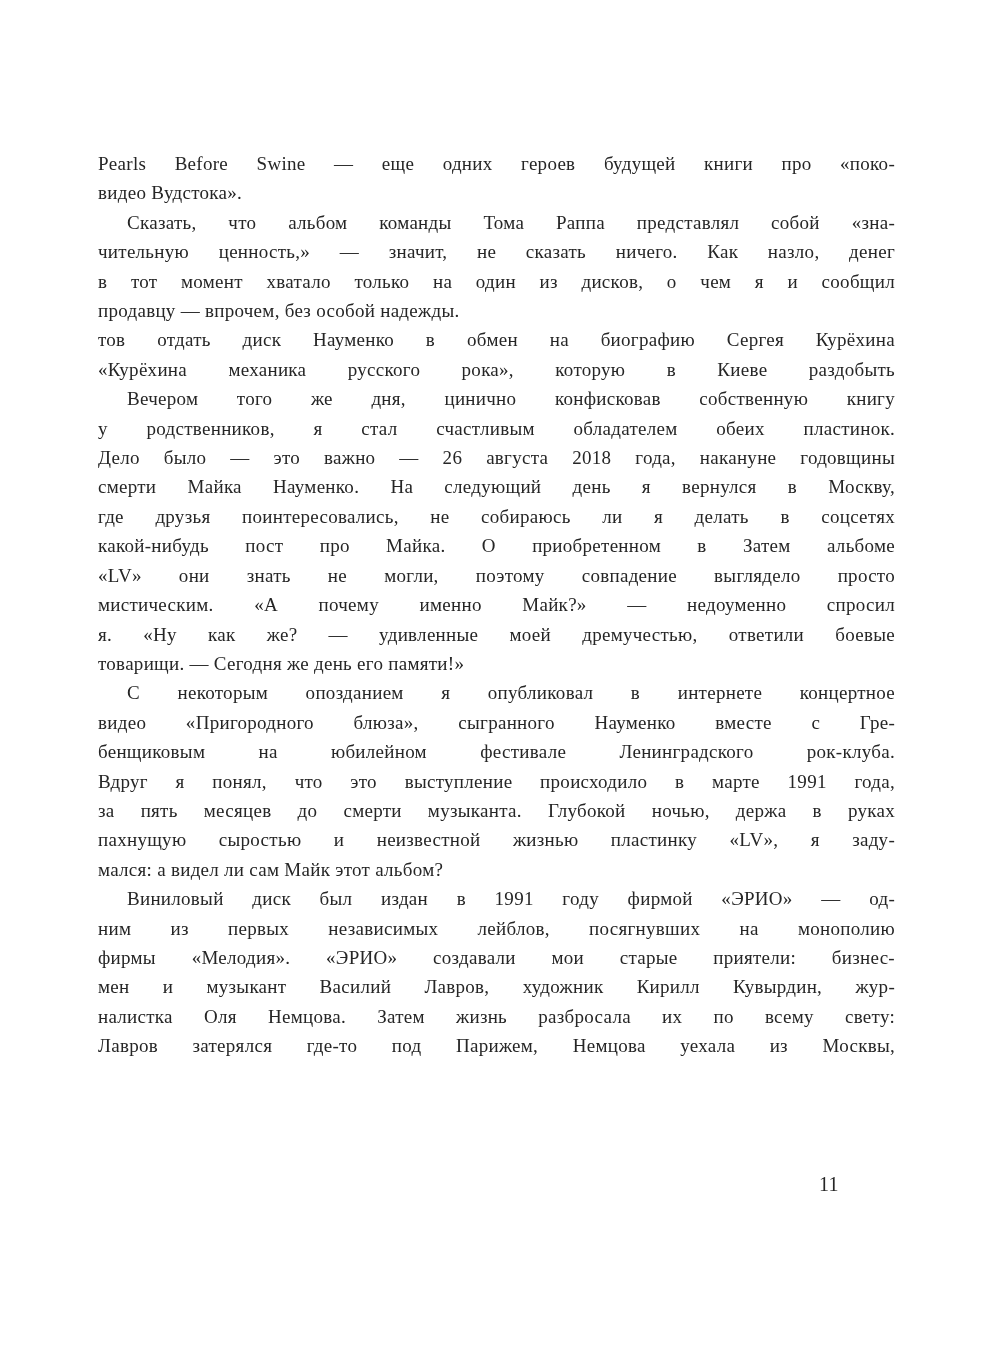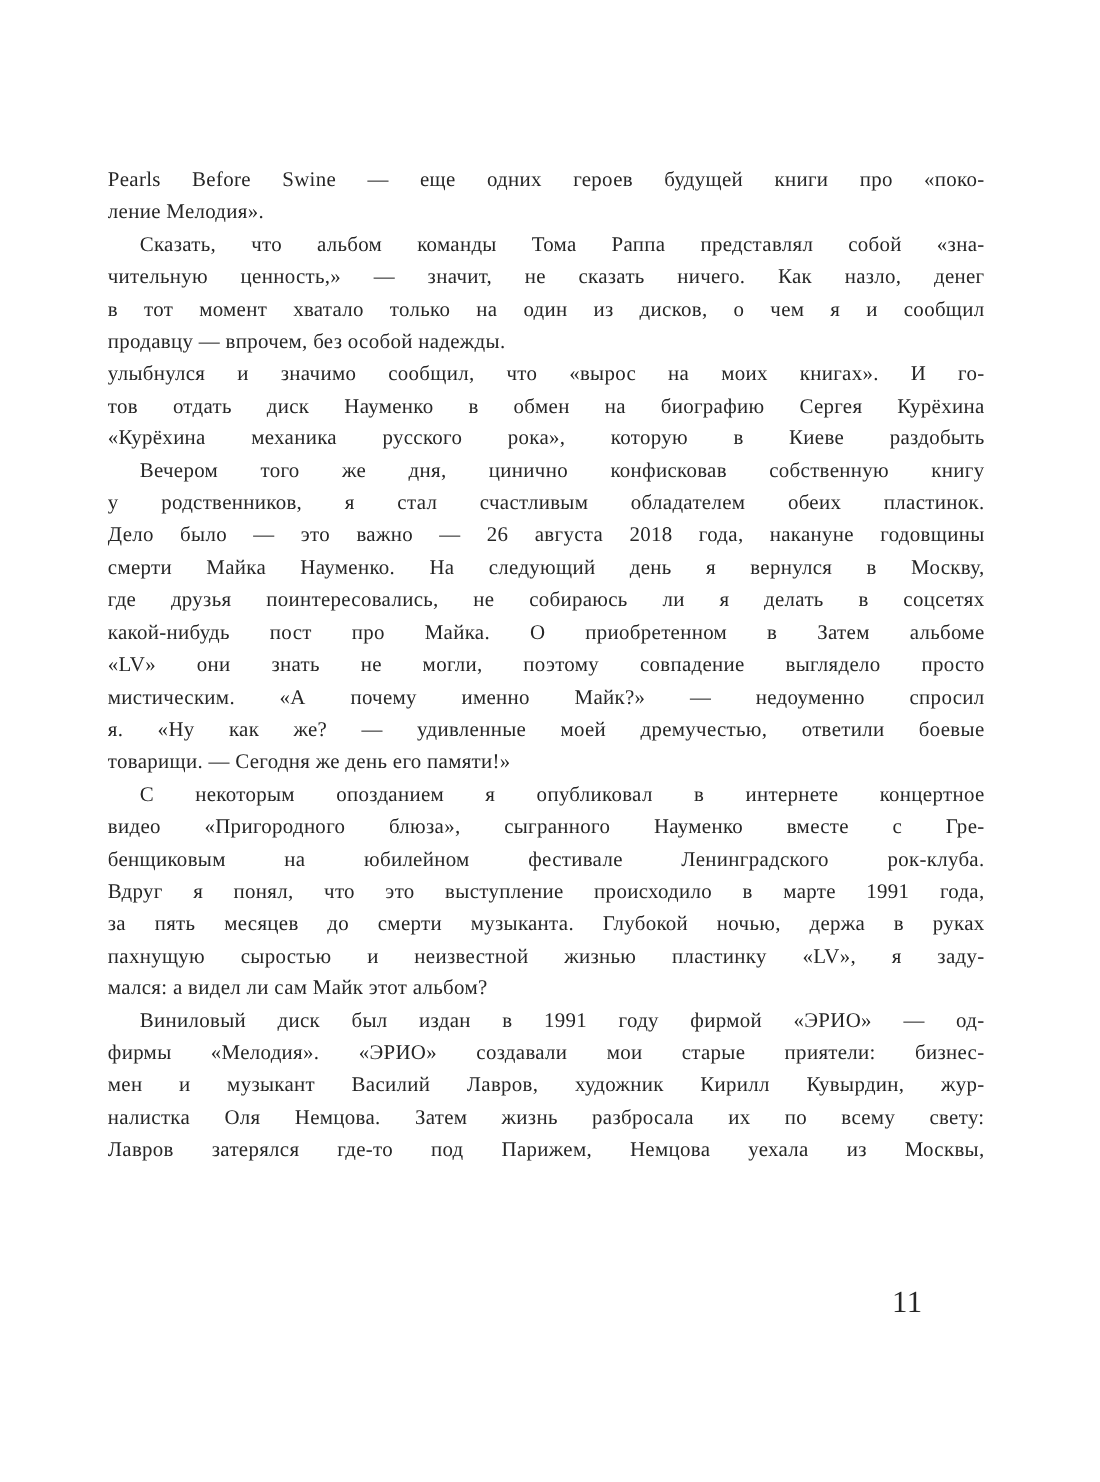--- a/index.html
+++ b/index.html
@@ -41,56 +41,56 @@
   .line.indent {
     text-indent: 29px;
   }
   .page-number {
     position: absolute;
     top: 1170px;
     left: 98px;
     width: 741px;
     text-align: right;
     color: #262626;
-    font-size: 28px;
+    font-size: 20px;
     line-height: 29.42px;
     letter-spacing: 0.02em;
   }
 </style>
 </head>
 <body>
 
 <div class="page">
   <div class="text-block" id="text-block">
       <div class="line">Pearls Before Swine — еще одних героев будущей книги про «поко-</div>
-      <div class="line end">ление Мелодия».</div>
+      <div class="line end">видео Вудстока».</div>
       <div class="line indent">Сказать, что альбом команды Тома Раппа представлял собой «зна-</div>
       <div class="line">чительную ценность,» — значит, не сказать ничего. Как назло, денег</div>
       <div class="line">в тот момент хватало только на один из дисков, о чем я и сообщил</div>
       <div class="line end">продавцу — впрочем, без особой надежды.</div>
-      <div class="line">улыбнулся и значимо сообщил, что «вырос на моих книгах». И го-</div>
       <div class="line">тов отдать диск Науменко в обмен на биографию Сергея Курёхина</div>
       <div class="line">«Курёхина механика русского рока», которую в Киеве раздобыть</div>
       <div class="line indent">Вечером того же дня, цинично конфисковав собственную книгу</div>
       <div class="line">у родственников, я стал счастливым обладателем обеих пластинок.</div>
       <div class="line">Дело было — это важно — 26 августа 2018 года, накануне годовщины</div>
       <div class="line">смерти Майка Науменко. На следующий день я вернулся в Москву,</div>
       <div class="line">где друзья поинтересовались, не собираюсь ли я делать в соцсетях</div>
       <div class="line">какой-нибудь пост про Майка. О приобретенном в Затем альбоме</div>
       <div class="line">«LV» они знать не могли, поэтому совпадение выглядело просто</div>
       <div class="line">мистическим. «А почему именно Майк?» — недоуменно спросил</div>
       <div class="line">я. «Ну как же? — удивленные моей дремучестью, ответили боевые</div>
       <div class="line end">товарищи. — Сегодня же день его памяти!»</div>
       <div class="line indent">С некоторым опозданием я опубликовал в интернете концертное</div>
       <div class="line">видео «Пригородного блюза», сыгранного Науменко вместе с Гре-</div>
       <div class="line">бенщиковым на юбилейном фестивале Ленинградского рок-клуба.</div>
       <div class="line">Вдруг я понял, что это выступление происходило в марте 1991 года,</div>
       <div class="line">за пять месяцев до смерти музыканта. Глубокой ночью, держа в руках</div>
       <div class="line">пахнущую сыростью и неизвестной жизнью пластинку «LV», я заду-</div>
       <div class="line end">мался: а видел ли сам Майк этот альбом?</div>
       <div class="line indent">Виниловый диск был издан в 1991 году фирмой «ЭРИО» — од-</div>
+      <div class="line">ним из первых независимых лейблов, посягнувших на монополию</div>
       <div class="line">фирмы «Мелодия». «ЭРИО» создавали мои старые приятели: бизнес-</div>
       <div class="line">мен и музыкант Василий Лавров, художник Кирилл Кувырдин, жур-</div>
       <div class="line">налистка Оля Немцова. Затем жизнь разбросала их по всему свету:</div>
       <div class="line">Лавров затерялся где-то под Парижем, Немцова уехала из Москвы,</div>
     </div>
   <div class="page-number">11</div>
 </div>
 
 </body></html>

